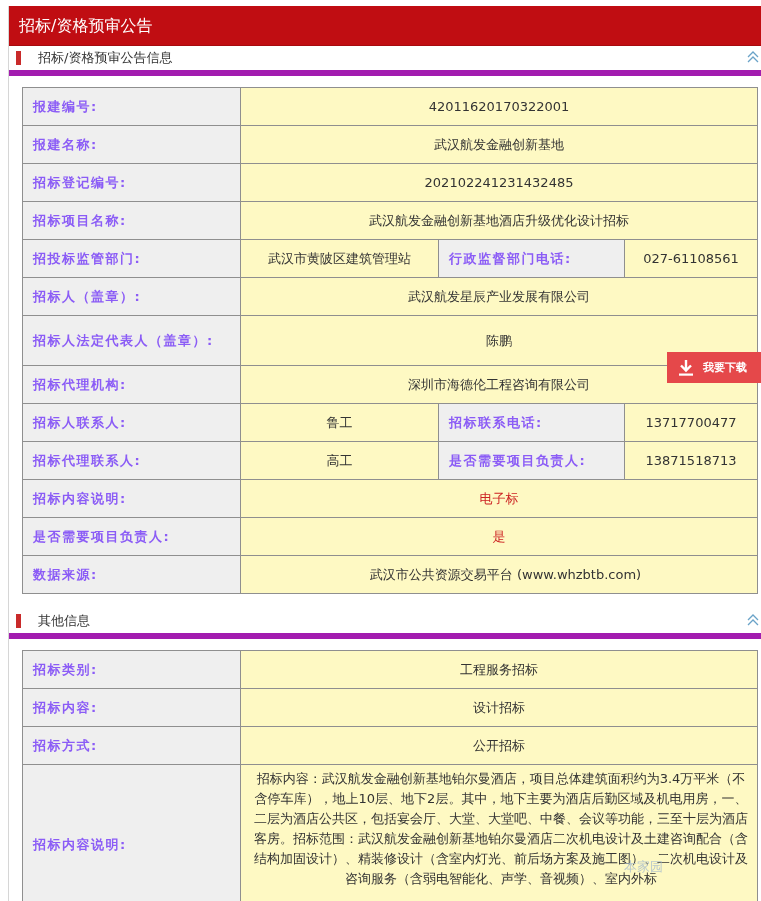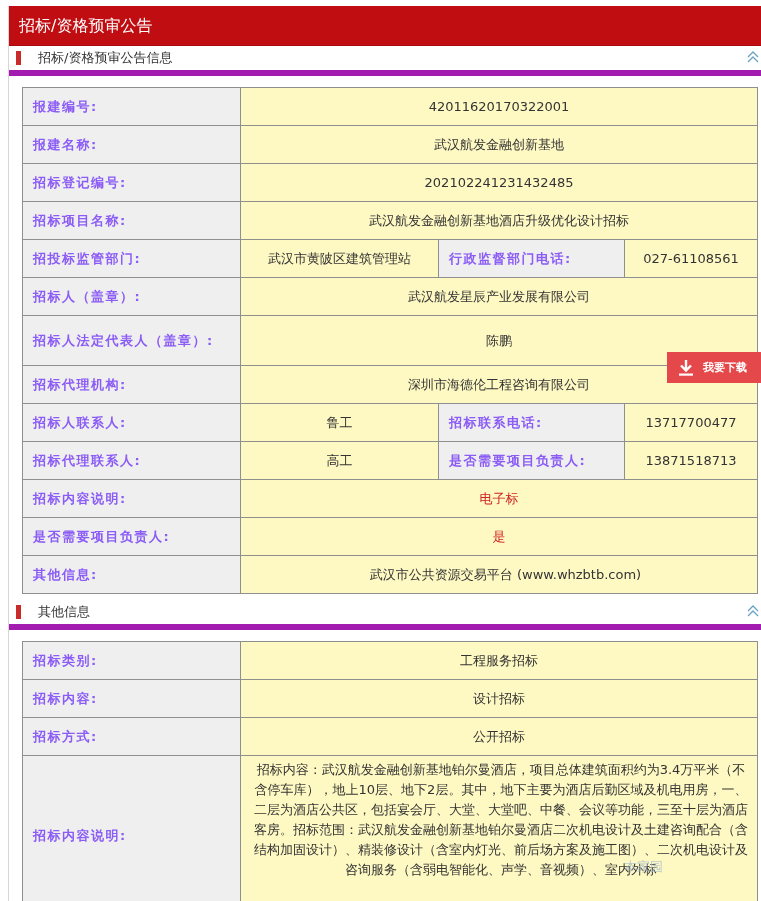--- a/index.html
+++ b/index.html
@@ -37,21 +37,21 @@
   table.info td {
     border:1px solid #8f8f8f; height:37px; padding:0 10px; vertical-align:middle;
   }
   table.info td.lbl {
     background:#efefef; font-weight:bold; color:#8b5cf6; letter-spacing:1.5px; line-height:18px;
   }
   table.info td.val { color:#333; background:#fef9c3;text-align:center; }
   table.info td.val.red { color:#cc2222; }
   table.info td.val.src { padding-left:23px; }
   table.info td.desc { line-height:20px; padding:4px 8px 0 12px; vertical-align:top; font-size:13px; color:#333; }
-  .sec2 { margin-top:6px; }
+  .sec2 { margin-top:15px; }
   .dl-btn {
     position:absolute; left:667px; top:352px; width:94px; height:31px;
     background:#e5484a; color:#fff; font-size:11px; font-weight:bold;
     display:flex; align-items:center; cursor:pointer;
   }
   .dl-btn svg { margin-left:10px; margin-right:8px; }
   .watermark {
     position:absolute; left:624px; top:858px; font-size:13px; color:#a8bccd; opacity:0.8;
   }
 </style>
@@ -128,21 +128,21 @@
       </tr>
       <tr>
         <td class="lbl">招标内容说明:</td>
         <td class="val red" colspan="3">电子标</td>
       </tr>
       <tr>
         <td class="lbl">是否需要项目负责人:</td>
         <td class="val red" colspan="3">是</td>
       </tr>
       <tr>
-        <td class="lbl">其他信息:</td>
+        <td class="lbl">数据来源:</td>
         <td class="val src" colspan="3">武汉市公共资源交易平台 (www.whzbtb.com)</td>
       </tr>
     </tbody>
       </table>
   </div>
 
   <div class="sec-head sec2">
     <span class="marker"></span>
     <span>其他信息</span>
     <span class="collapse">

